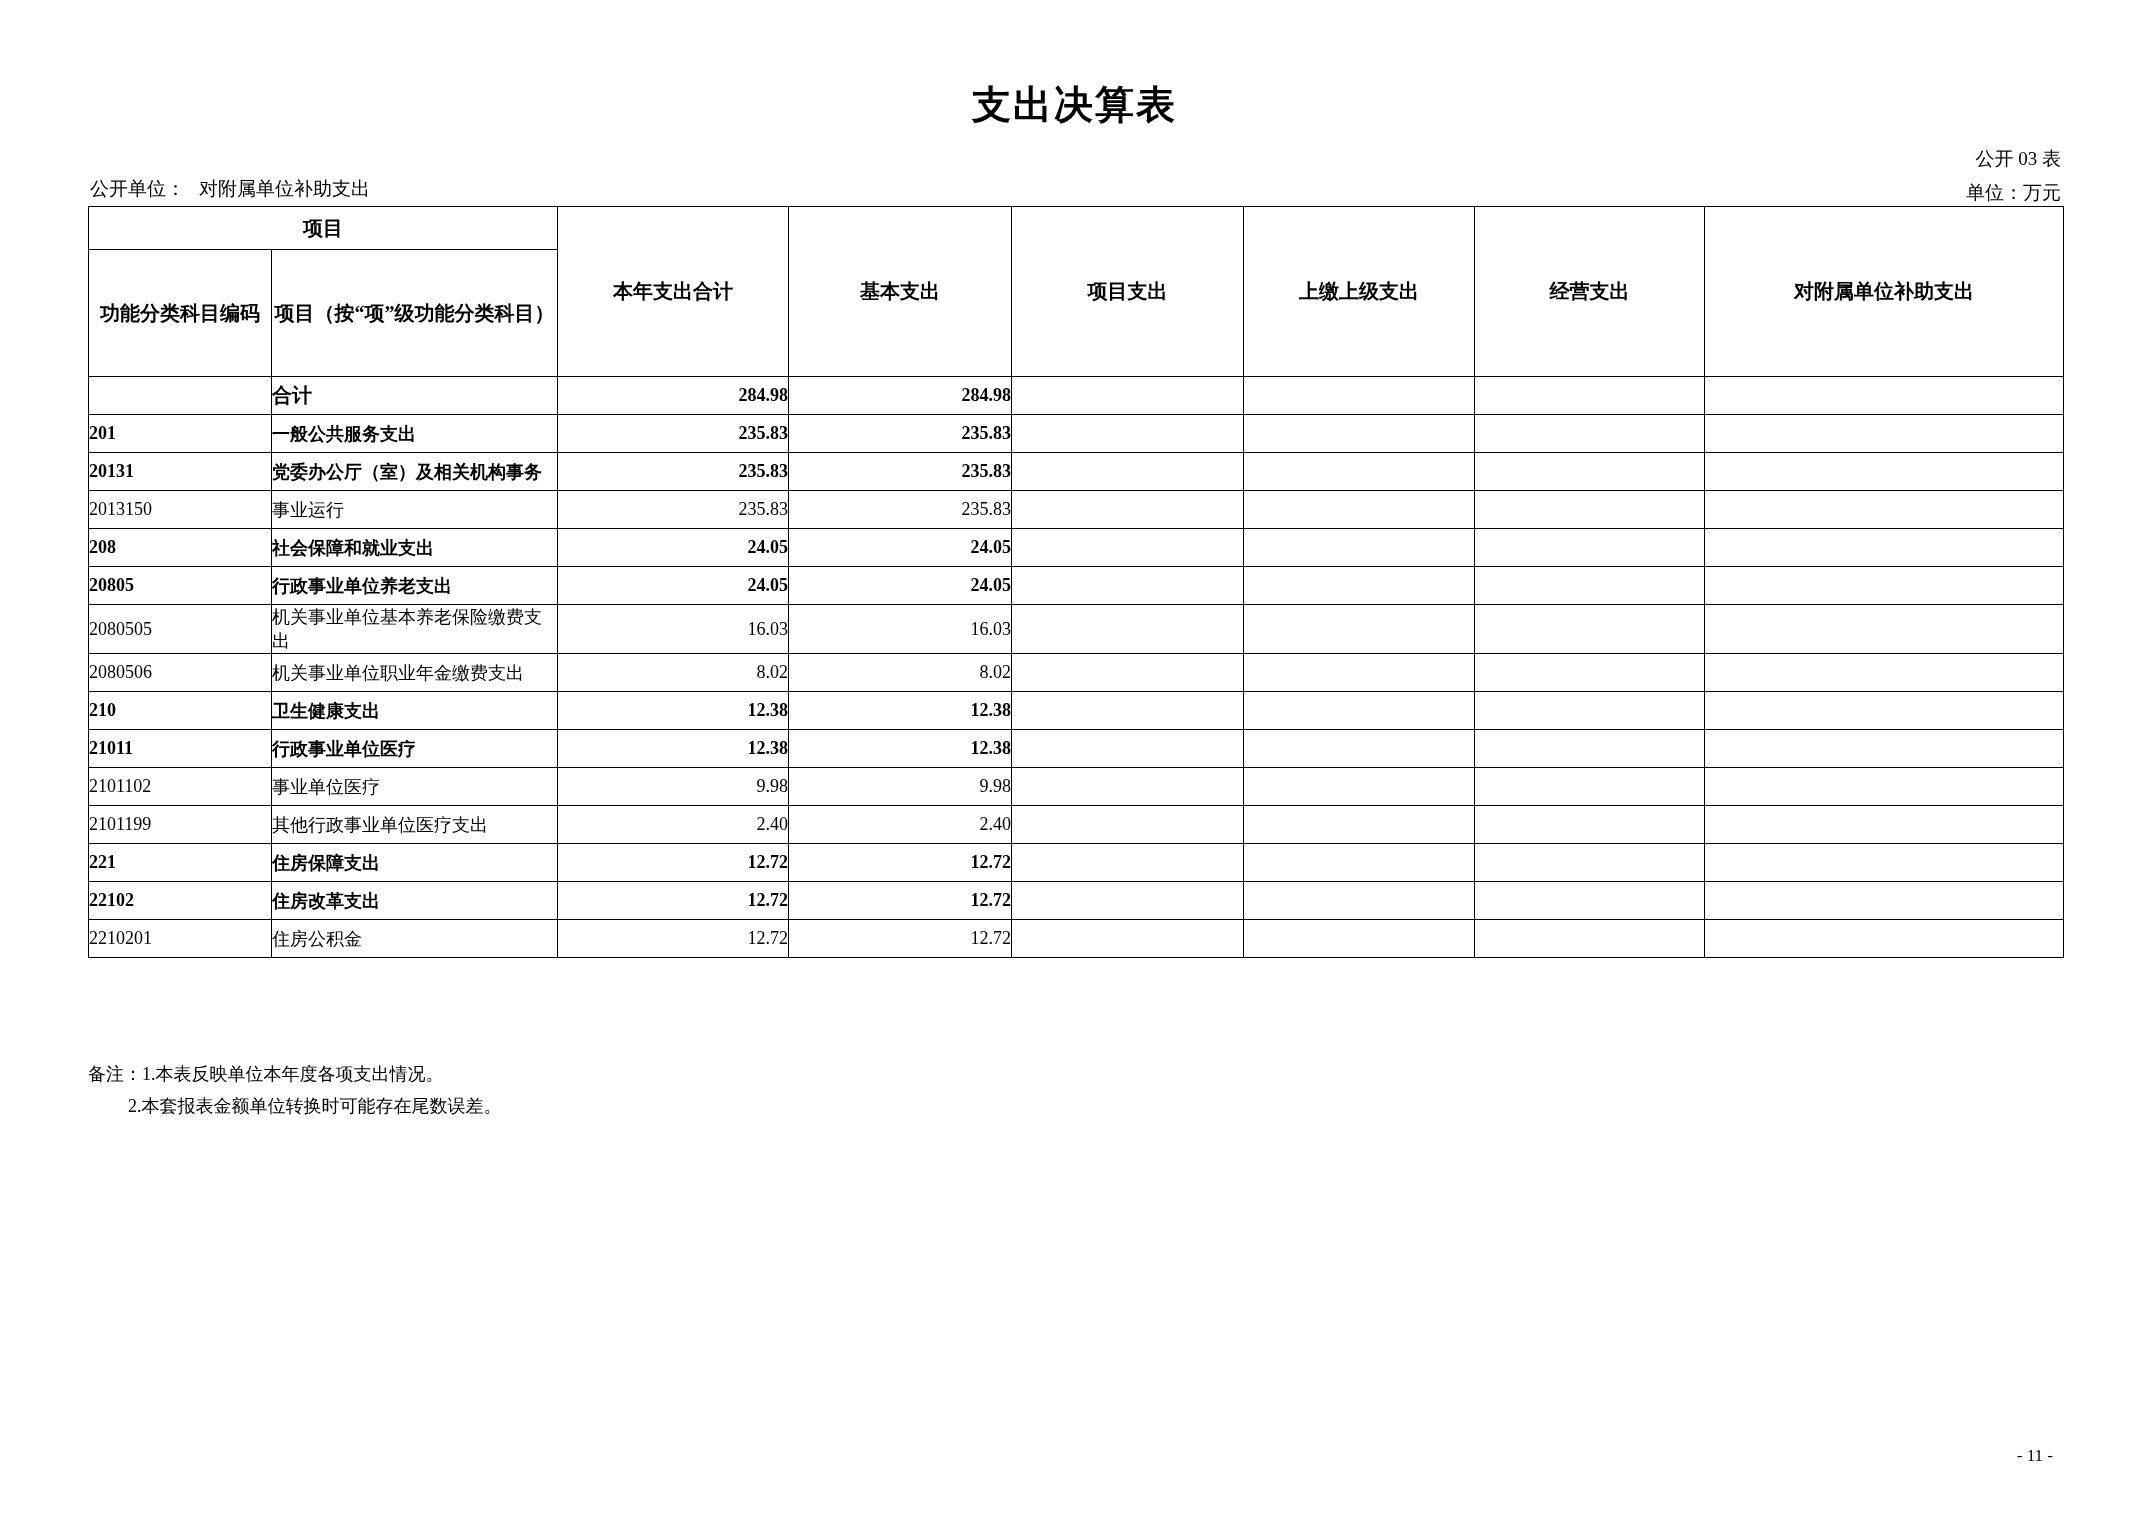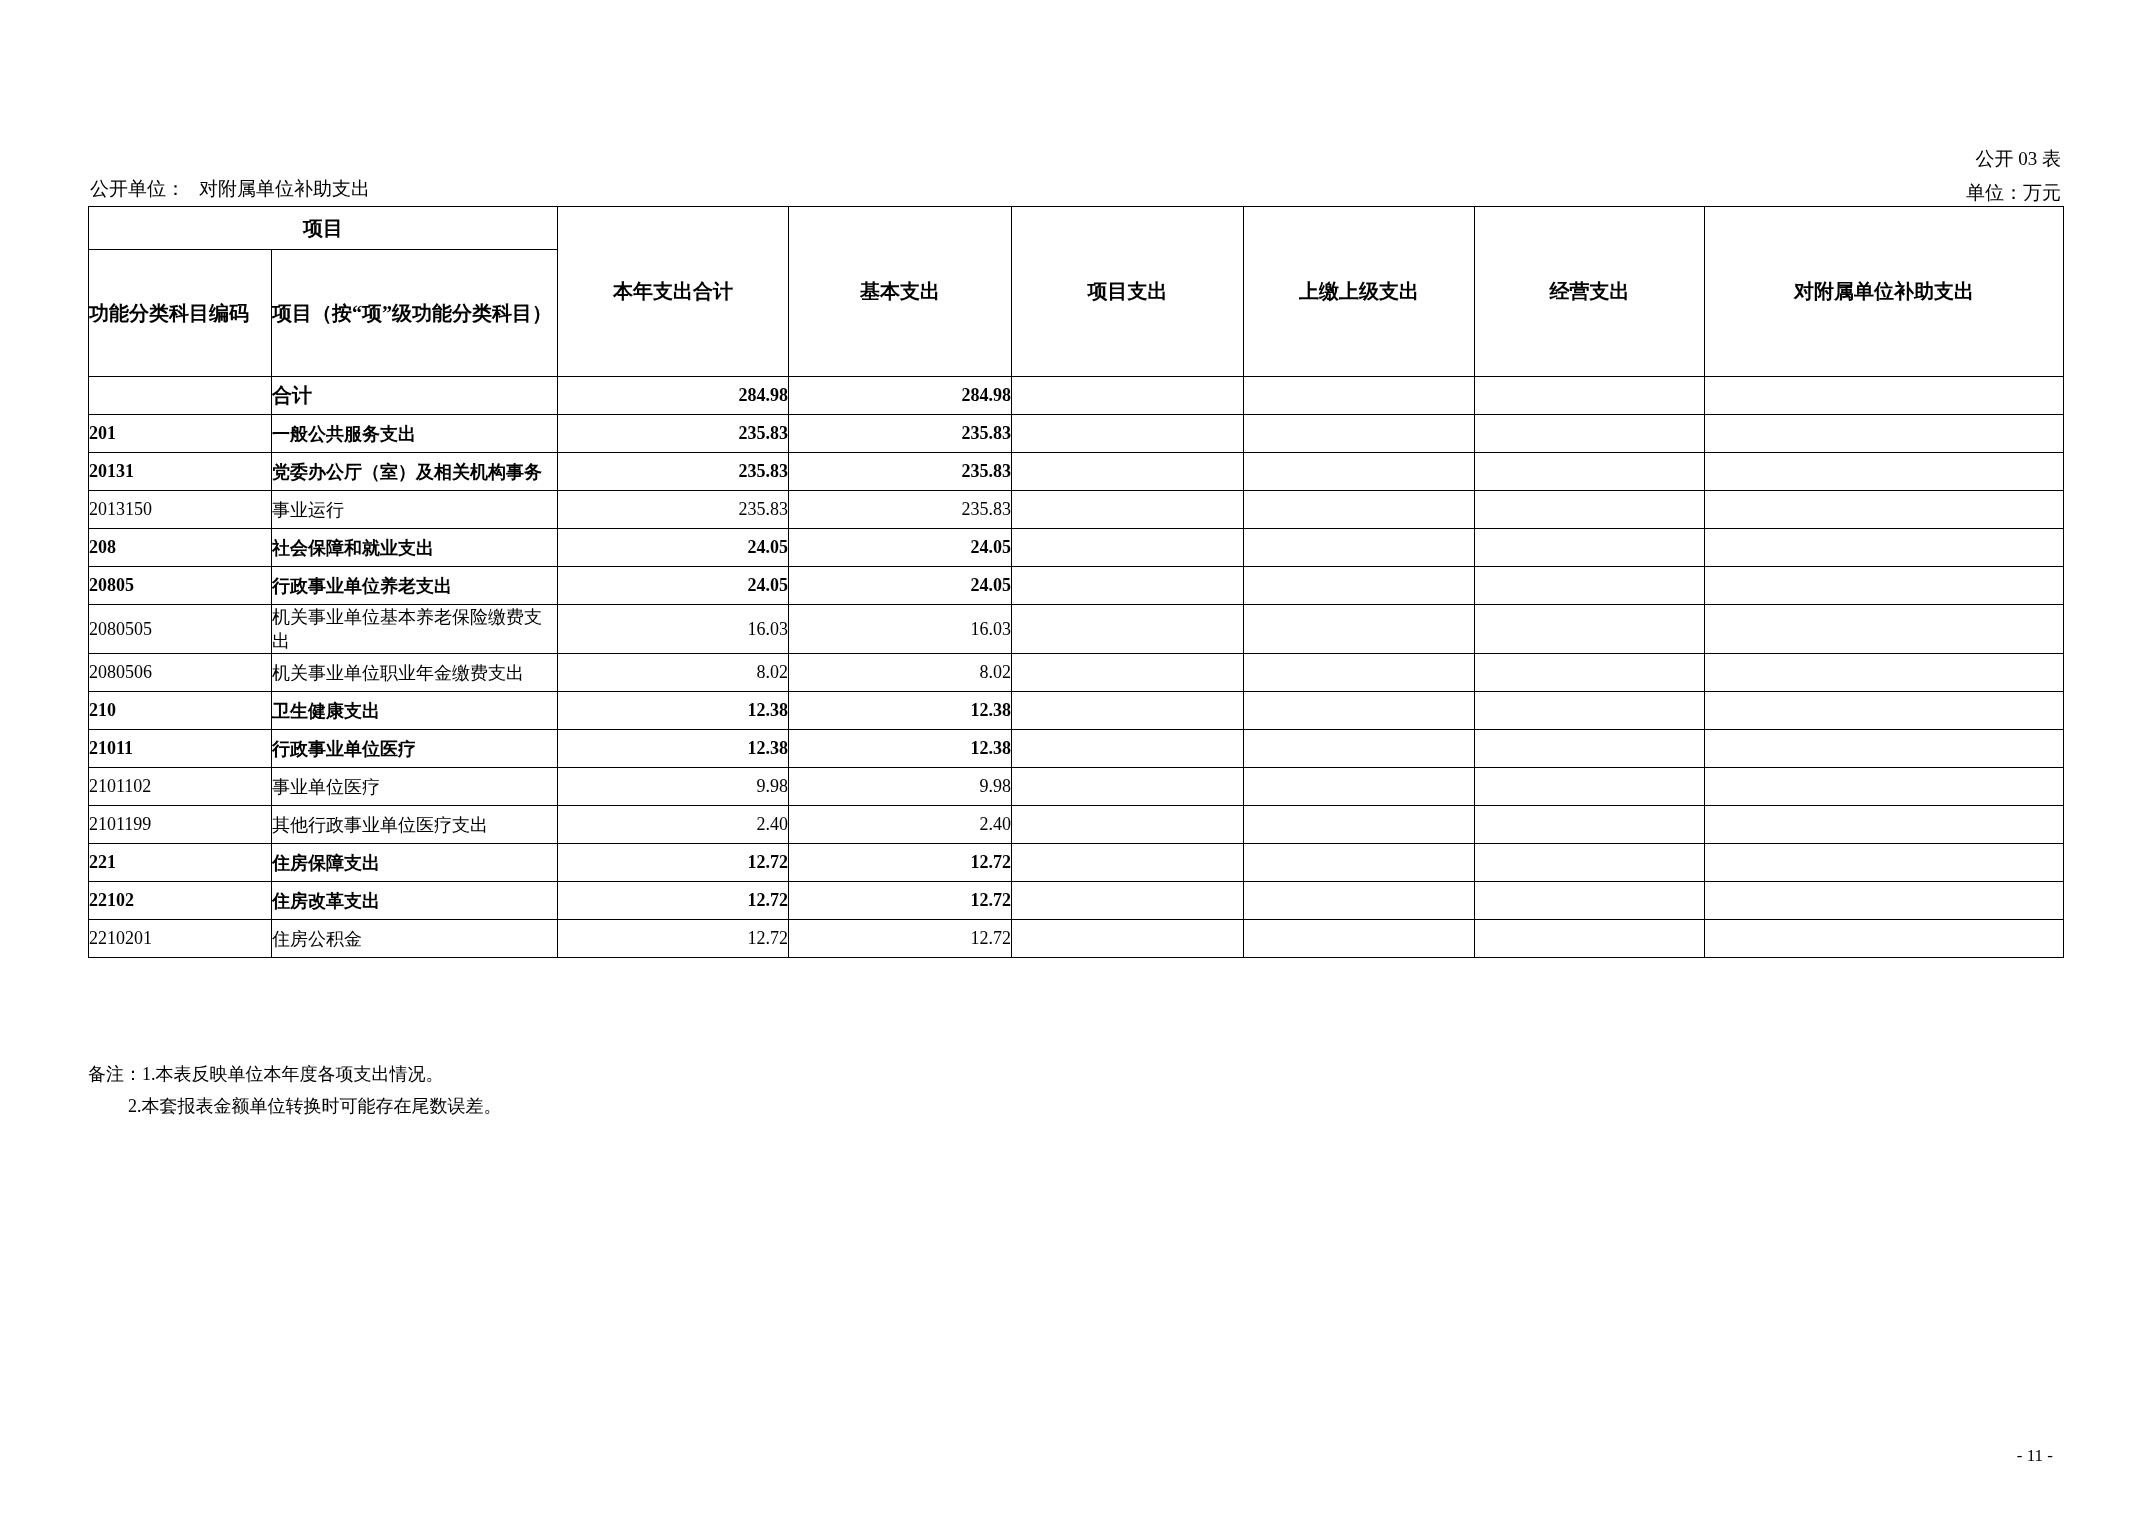--- a/index.html
+++ b/index.html
@@ -74,20 +74,21 @@
     height: 168px;
   }
   .hdr-item-top {
     text-align: center;
     font-weight: bold;
     font-size: 20px;
     height: 42px;
     margin-left: 36px;
   }
   .hdr-sub {
+    text-align: center;
     font-weight: bold;
     font-size: 20px;
     height: 126px;
   }
   .row-cell {
     height: 37px;
   }
   .c-code {
     padding-left: 12px;
     text-align: left;
@@ -122,20 +123,21 @@
     right: 96px;
     top: 1446px;
     font-size: 17px;
   }
 </style>
 </head>
 <body>
 
 <div class="page">
 
+  <div class="doc-title">支出决算表</div>
 
   <div class="top-right tr1">公开 03 表</div>
   <div class="top-right tr2">单位：万元</div>
 
   <div class="unit-line">
     <span class="label">公开单位：</span><span class="value">对附属单位补助支出</span>
   </div>
 
   <table class="main">
     <colgroup>

